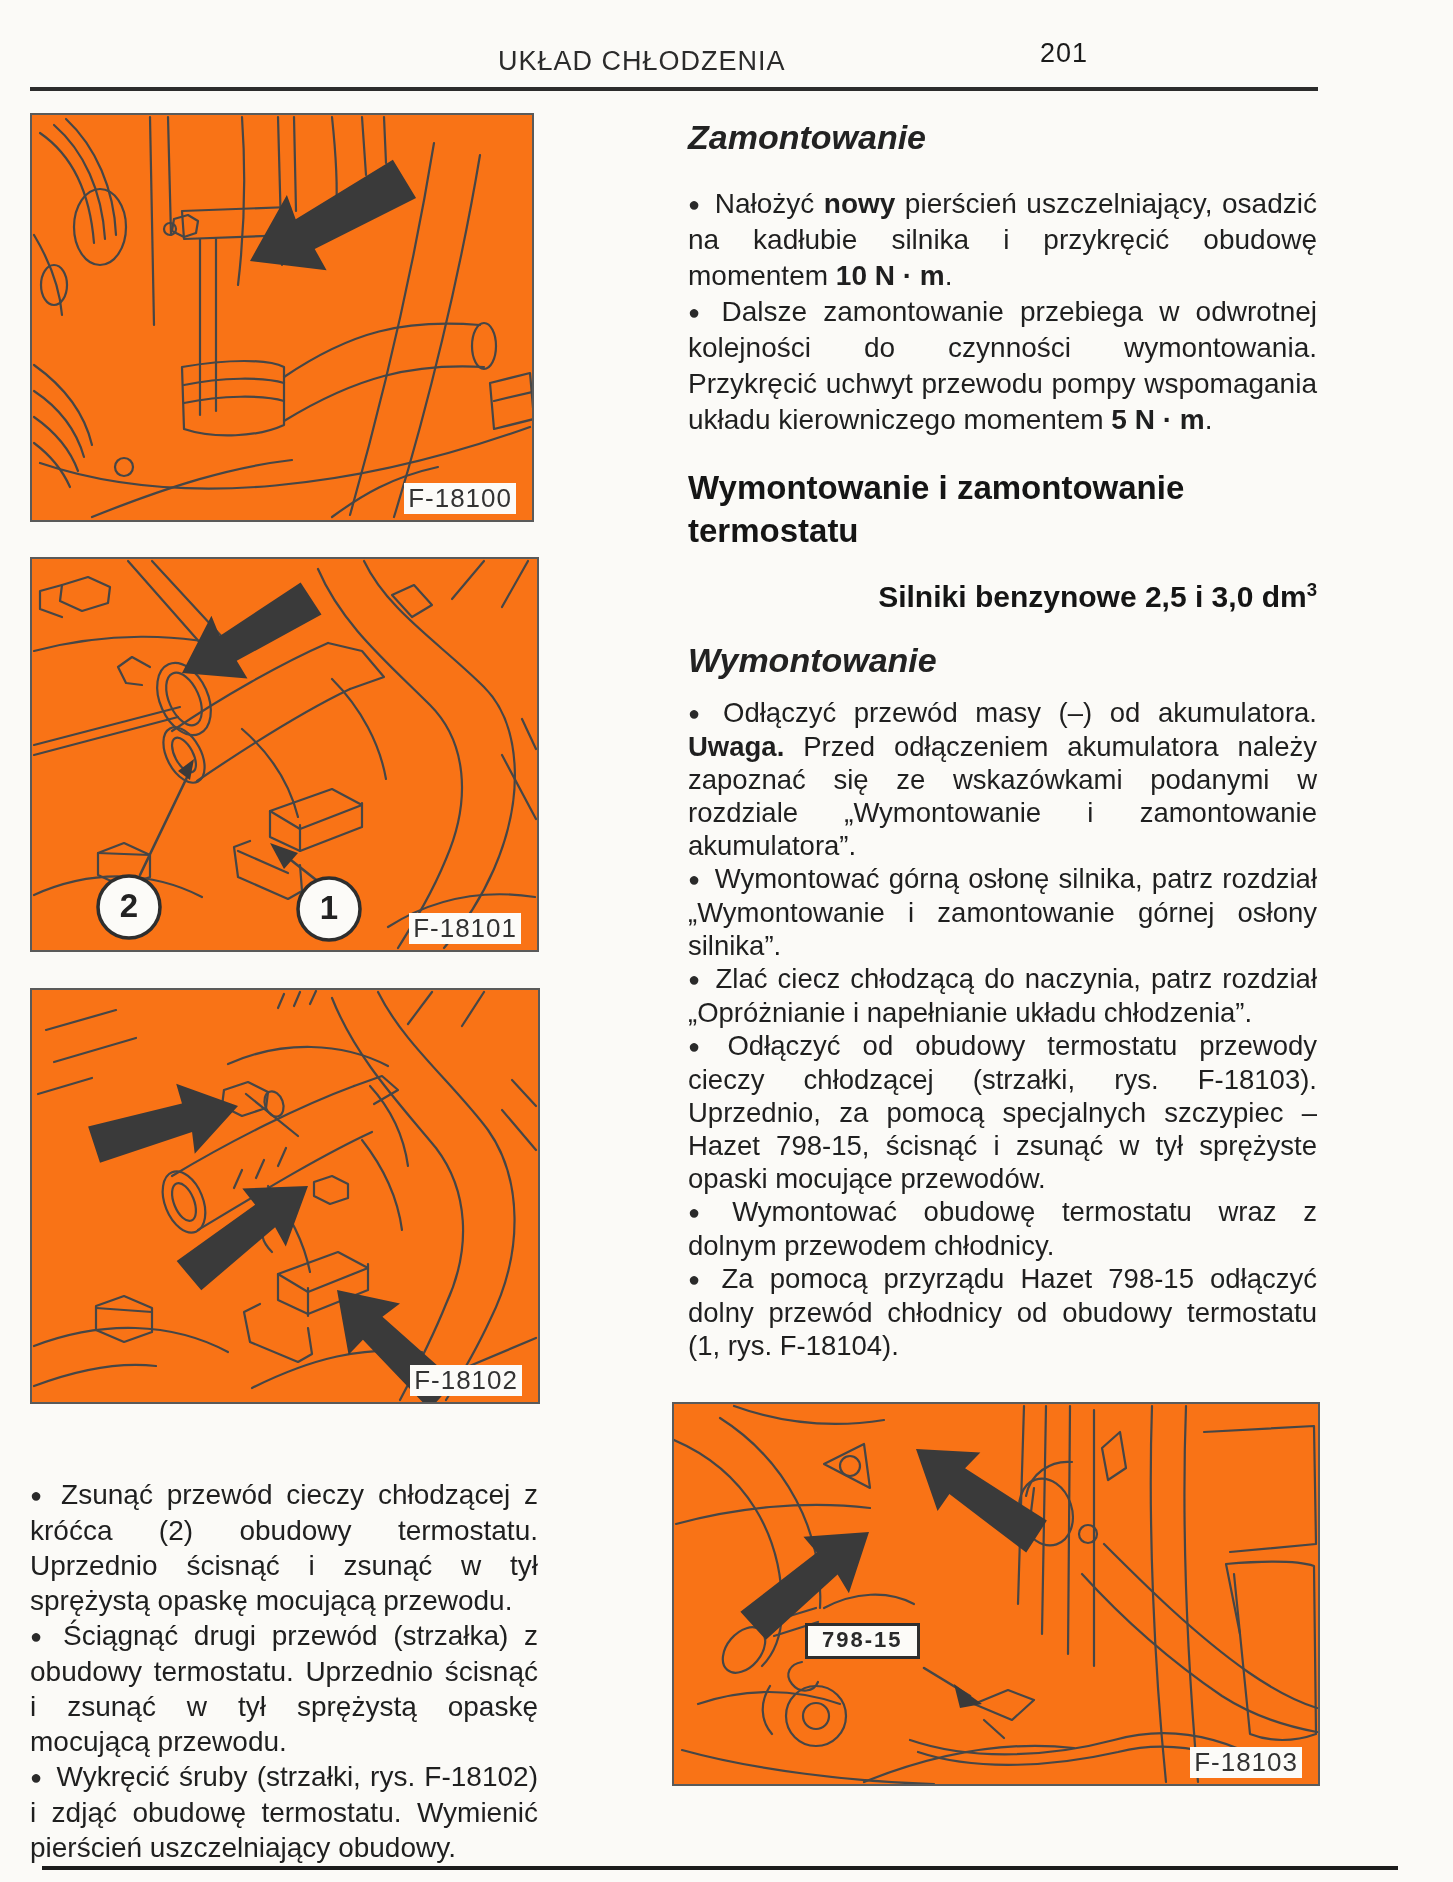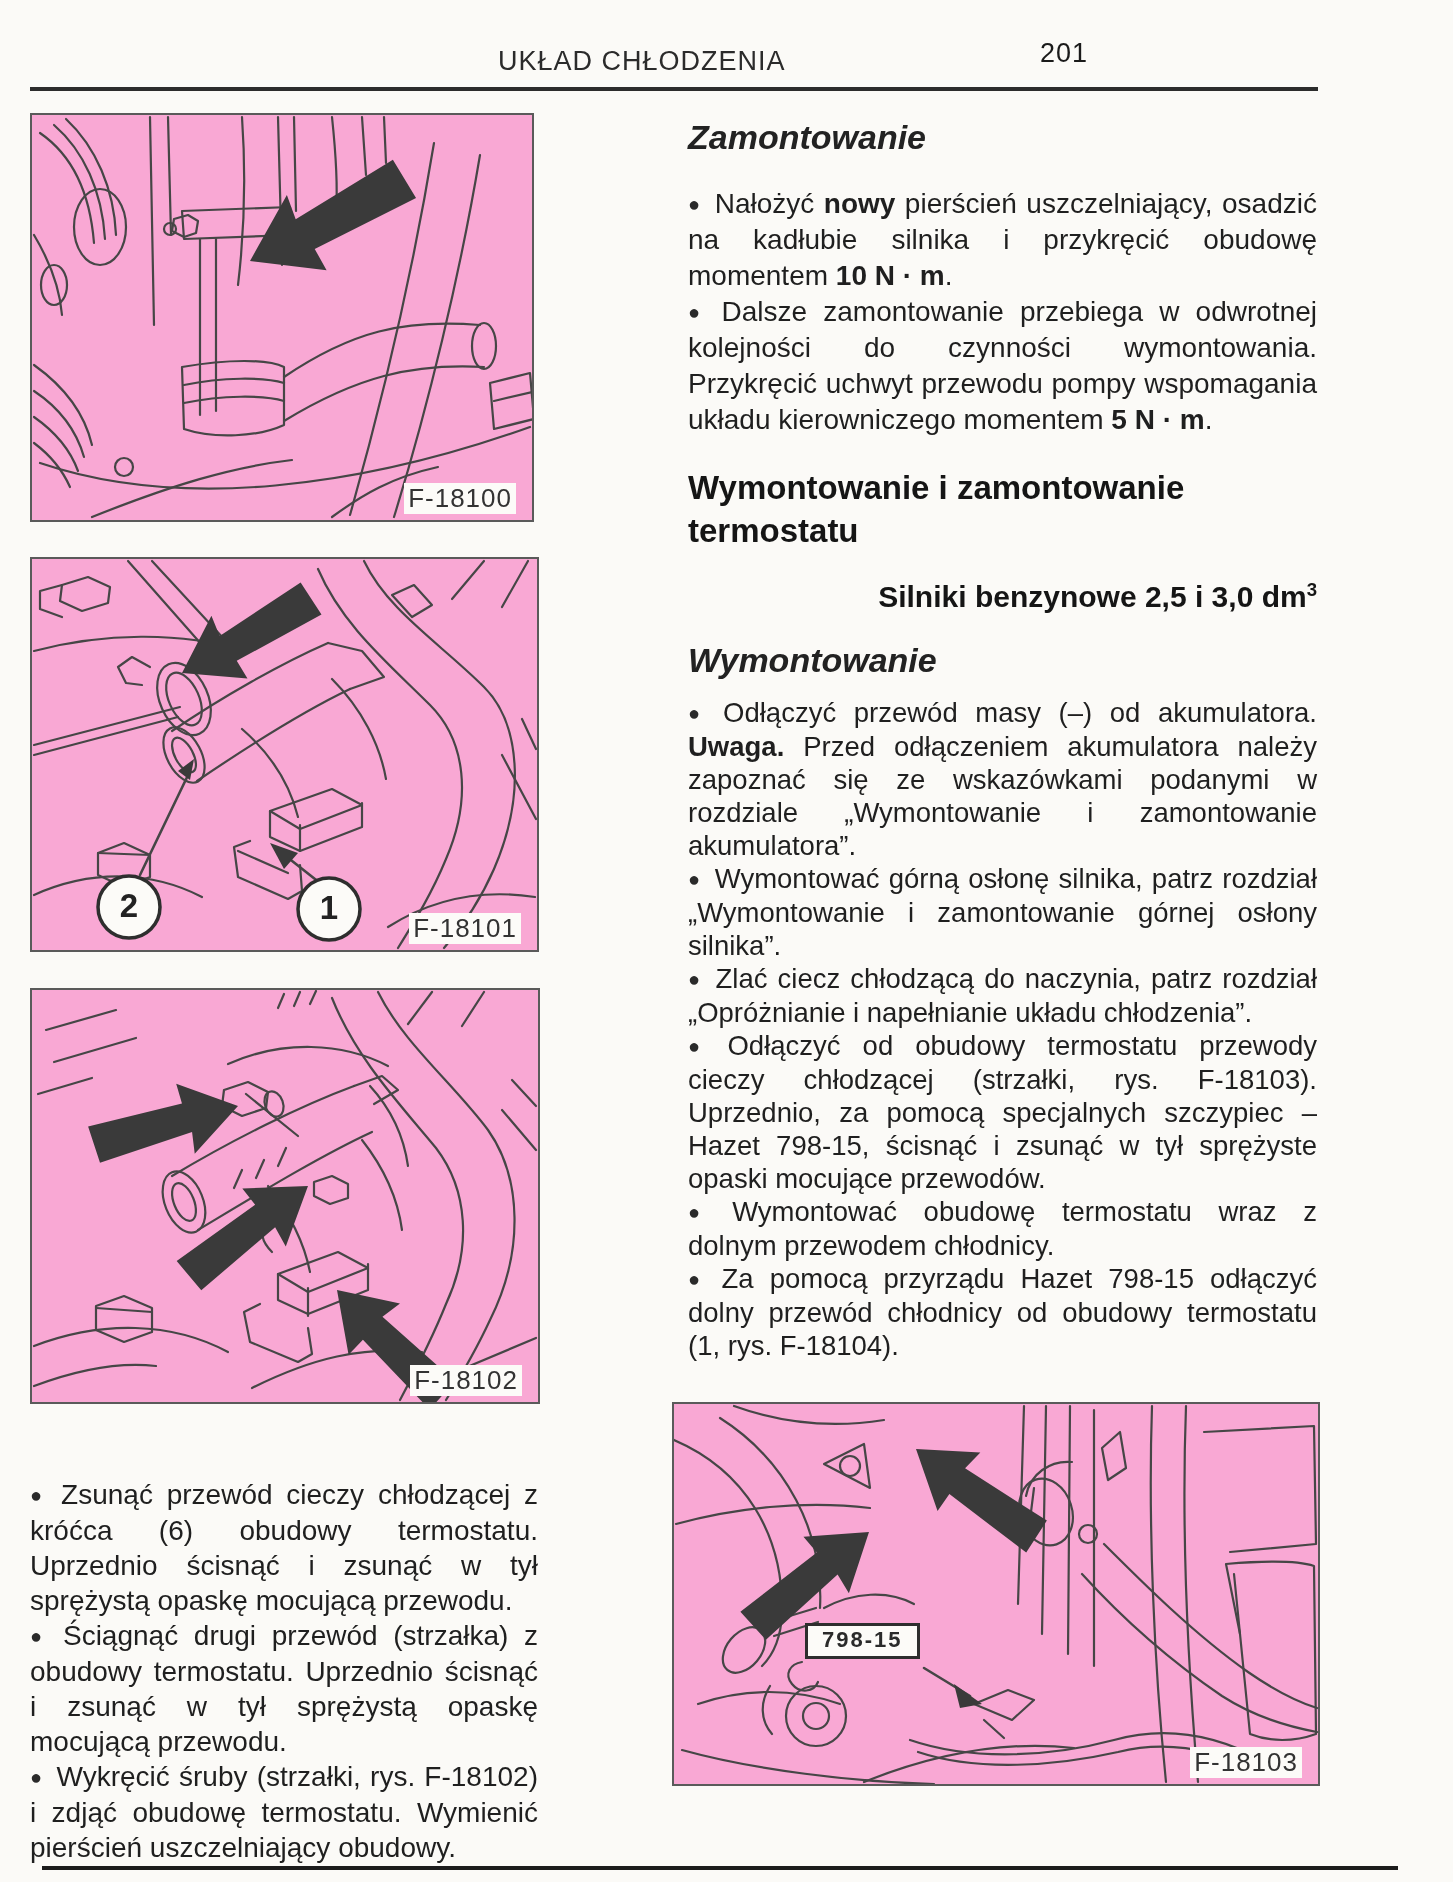--- a/index.html
+++ b/index.html
@@ -26,21 +26,21 @@
     background:#2c2c2c;
   }
   .bottom-rule{
     position:absolute;left:42px;top:1866px;width:1356px;height:4px;
     background:#1c1c1c;
   }
   
   .fig{
     position:absolute;
     border:2px solid #5a5a5a;
-    background:#f9a8d4;
+    background:#f97316;
     box-sizing:border-box;
   }
   .fig svg{display:block;}
   .fig-label{
     position:absolute;right:16px;bottom:6px;
     font-size:26px;color:#333;letter-spacing:1px;
     background:#fcfbf8;padding:0 4px;
   }
   #fig1{left:30px;top:113px;width:504px;height:409px;}
   #fig2{left:30px;top:557px;width:509px;height:395px;}
@@ -243,21 +243,21 @@
         <path d="M428,380 L504,348"></path>
       </g>
       <use href="#arrowL" transform="translate(206,116) rotate(167) scale(1.15)"></use>
       <use href="#arrowL" transform="translate(276,196) rotate(145) scale(1.15)"></use>
       <use href="#arrowL" transform="translate(305,300) rotate(47) scale(1.15)"></use>
     </svg>
     <span class="fig-label">F-18102</span>
   </section>
 
   <div class="left-text">
-    <p class="bullet"><span class="dot">●</span><span><span>Zsunąć przewód cieczy chłodzącej z króćca (6) obudowy termostatu. Uprzednio ścisnąć i zsunąć w tył sprężystą opaskę mocującą przewodu.</span></span></p>
+    <p class="bullet"><span class="dot">●</span><span><span>Zsunąć przewód cieczy chłodzącej z króćca (2) obudowy termostatu. Uprzednio ścisnąć i zsunąć w tył sprężystą opaskę mocującą przewodu.</span></span></p>
     <p class="bullet"><span class="dot">●</span><span><span>Ściągnąć drugi przewód (strzałka) z obudowy termostatu. Uprzednio ścisnąć i zsunąć w tył sprężystą opaskę mocującą przewodu.</span></span></p>
     <p class="bullet"><span class="dot">●</span><span><span>Wykręcić śruby (strzałki, rys. F-18102) i zdjąć obudowę termostatu. Wymienić pierścień uszczelniający obudowy.</span></span></p>
   </div>
 
   <div class="right-col">
     <h2 class="h-install">Zamontowanie</h2>
 
     <p class="bullet"><span class="dot">●</span><span><span>Nałożyć </span><span class="b">nowy</span><span> pierścień uszczelniający, osadzić na kadłubie silnika i przykręcić obudowę momentem </span><span class="b">10 N · m</span><span>.</span></span></p>
     <p class="bullet"><span class="dot">●</span><span><span>Dalsze zamontowanie przebiega w odwrotnej kolejności do czynności wymontowania. Przykręcić uchwyt przewodu pompy wspomagania układu kierowniczego momentem </span><span class="b">5 N · m</span><span>.</span></span></p>
 

